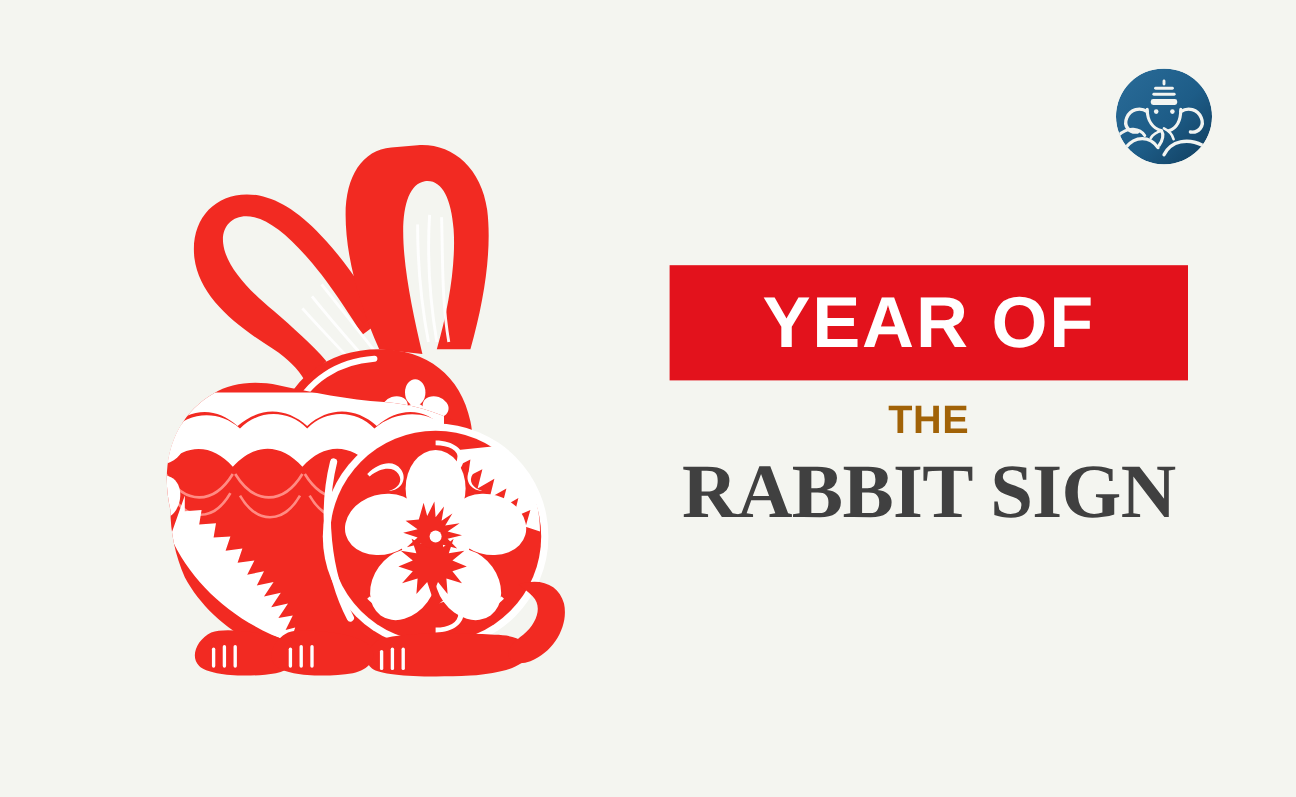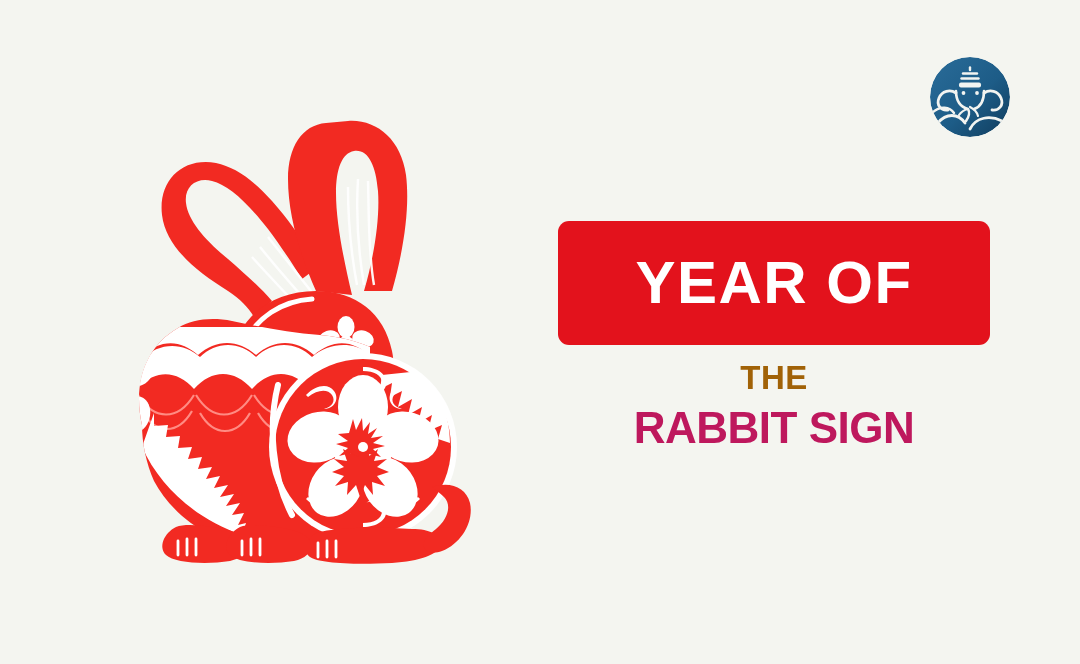--- a/index.html
+++ b/index.html
@@ -44,23 +44,23 @@
 
   
   .text-block {
     position: absolute;
     left: 558px;
     top: 221px;
     width: 432px;
   }
   .headline-banner {
     width: 432px;
-    height: 124px;
+    height: 96px;
     background: #e3121c;
-    border-radius: 11px;
+    border-radius: 0;
     display: flex;
     align-items: center;
     justify-content: center;
     box-sizing: border-box;
   }
   .headline-banner-text {
     color: #ffffff;
     font-family: "Liberation Sans", sans-serif;
     font-weight: bold;
     font-size: 60px;
@@ -74,24 +74,24 @@
     color: #a16207;
     font-family: "Liberation Sans", sans-serif;
     font-weight: bold;
     font-size: 33px;
     letter-spacing: 0.5px;
     line-height: 1;
   }
   .headline-main {
     margin-top: 12px;
     text-align: center;
-    color: #be185d;
-    font-family: Liberation Sans, sans-serif;
+    color: #404040;
+    font-family: Liberation Serif, serif;
     font-weight: bold;
-    font-size: 44px;
+    font-size: 64px;
     letter-spacing: -0.5px;
     line-height: 1;
     white-space: nowrap;
   }
 </style>
 </head>
 <body>
 
 <div class="canvas">
 

